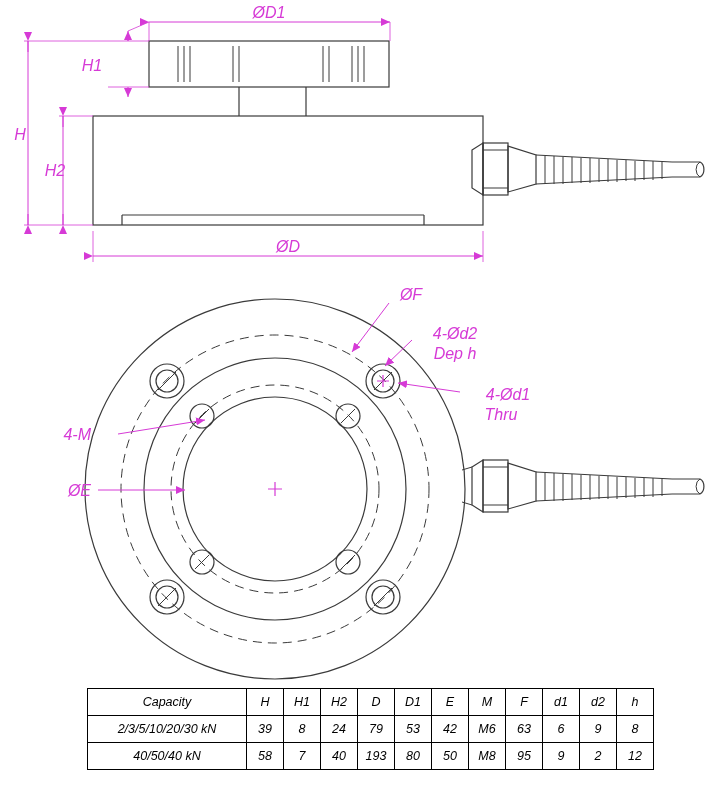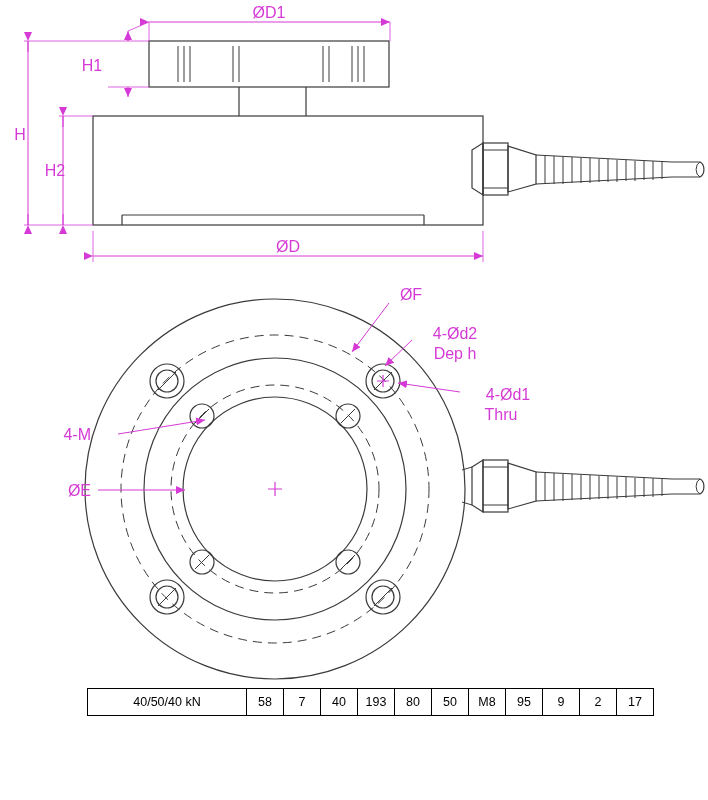--- a/index.html
+++ b/index.html
@@ -4,21 +4,21 @@
 <style>
   html,body{margin:0;padding:0;}
   body{
     width:708px;height:800px;
     background:#ffffff;
     font-family:"Liberation Sans", sans-serif;
     color:#000;
     position:relative;
     overflow:hidden;
   }
-  #stage{position:absolute;inset:0;}
+  #stage{position:absolute;inset:0;font-style:italic;}
   svg.drawing{position:absolute;left:0;top:0;width:708px;height:800px;}
 
   .tbl{
     position:absolute;
     left:87px;top:688px;
     border-collapse:collapse;
     font-size:12.5px;
   }
   .tbl td{
     border:1px solid #000;
@@ -192,30 +192,58 @@
       <text x="455" y="359" text-anchor="middle">Dep h</text>
       <text x="508" y="400" text-anchor="middle">4-Ød1</text>
       <text x="501" y="420" text-anchor="middle">Thru</text>
       <text x="91" y="440" text-anchor="end">4-M</text>
       <text x="91" y="496" text-anchor="end">ØE</text>
     </g>
   </svg>
 
   <table class="tbl">
     <tbody>
+      <tr class="head">
+        <td class="cap">Capacity</td>
+        <td class="num">H</td>
+        <td class="num">H1</td>
+        <td class="num">H2</td>
+        <td class="num">D</td>
+        <td class="num">D1</td>
+        <td class="num">E</td>
+        <td class="num">M</td>
+        <td class="num">F</td>
+        <td class="num">d1</td>
+        <td class="num">d2</td>
+        <td class="num">h</td>
+      </tr>
+      <tr>
+        <td class="cap">2/3/5/10/20/30 kN</td>
+        <td class="num">39</td>
+        <td class="num">8</td>
+        <td class="num">24</td>
+        <td class="num">79</td>
+        <td class="num">53</td>
+        <td class="num">42</td>
+        <td class="num">M6</td>
+        <td class="num">63</td>
+        <td class="num">6</td>
+        <td class="num">9</td>
+        <td class="num">8</td>
+      </tr>
       <tr>
         <td class="cap">40/50/40 kN</td>
         <td class="num">58</td>
         <td class="num">7</td>
         <td class="num">40</td>
         <td class="num">193</td>
         <td class="num">80</td>
         <td class="num">50</td>
         <td class="num">M8</td>
         <td class="num">95</td>
         <td class="num">9</td>
         <td class="num">2</td>
-        <td class="num">17</td>
+        <td class="num">12</td>
       </tr>
     </tbody>
   </table>
 
 </div>
 
 </body></html>

